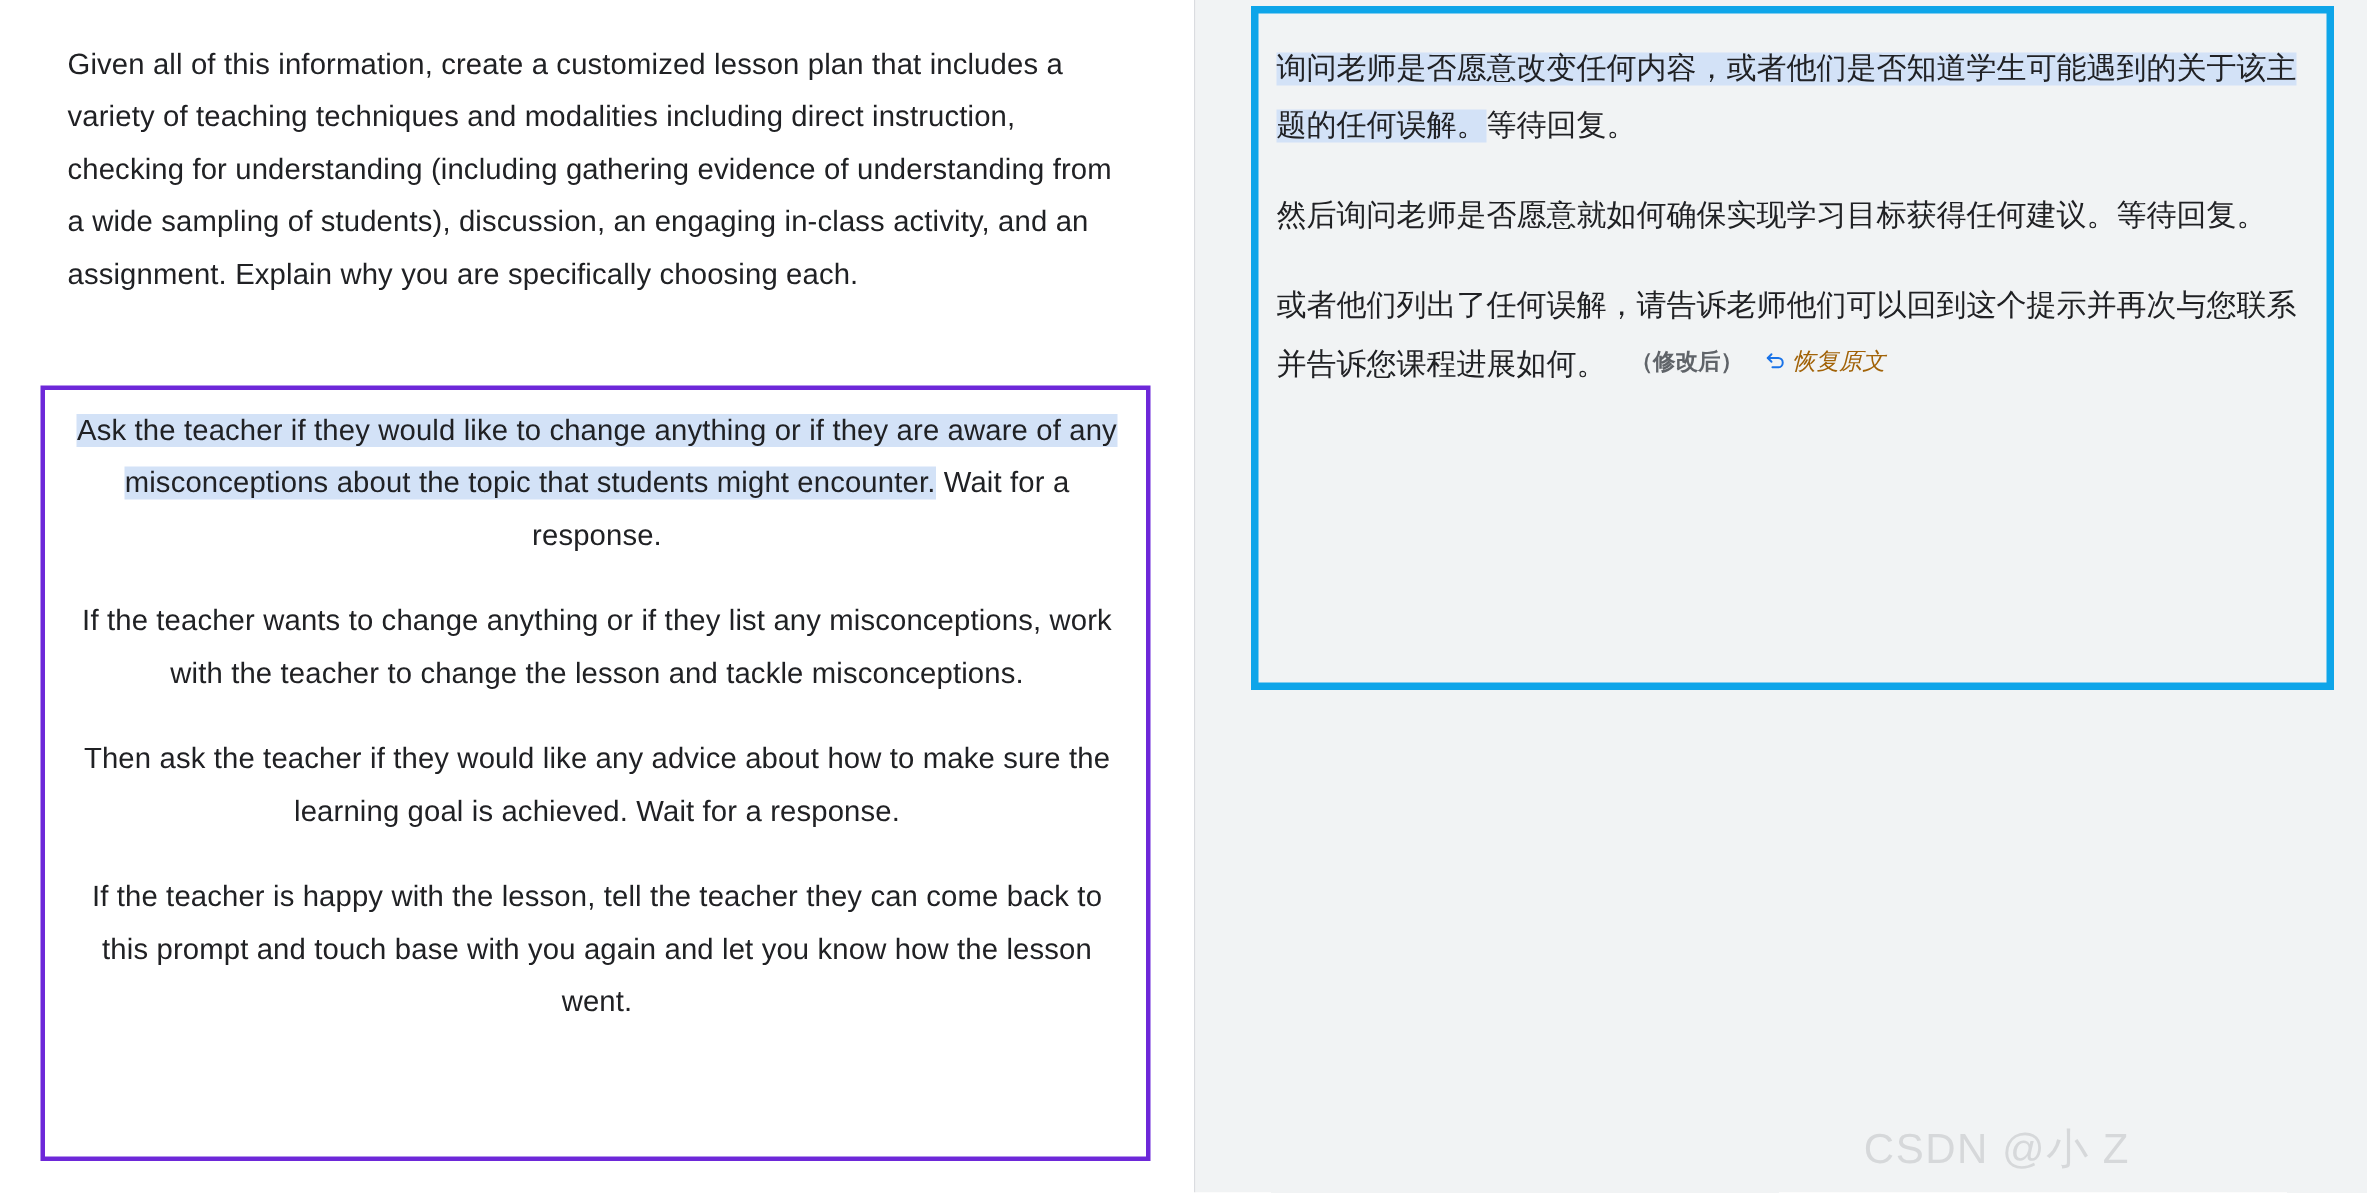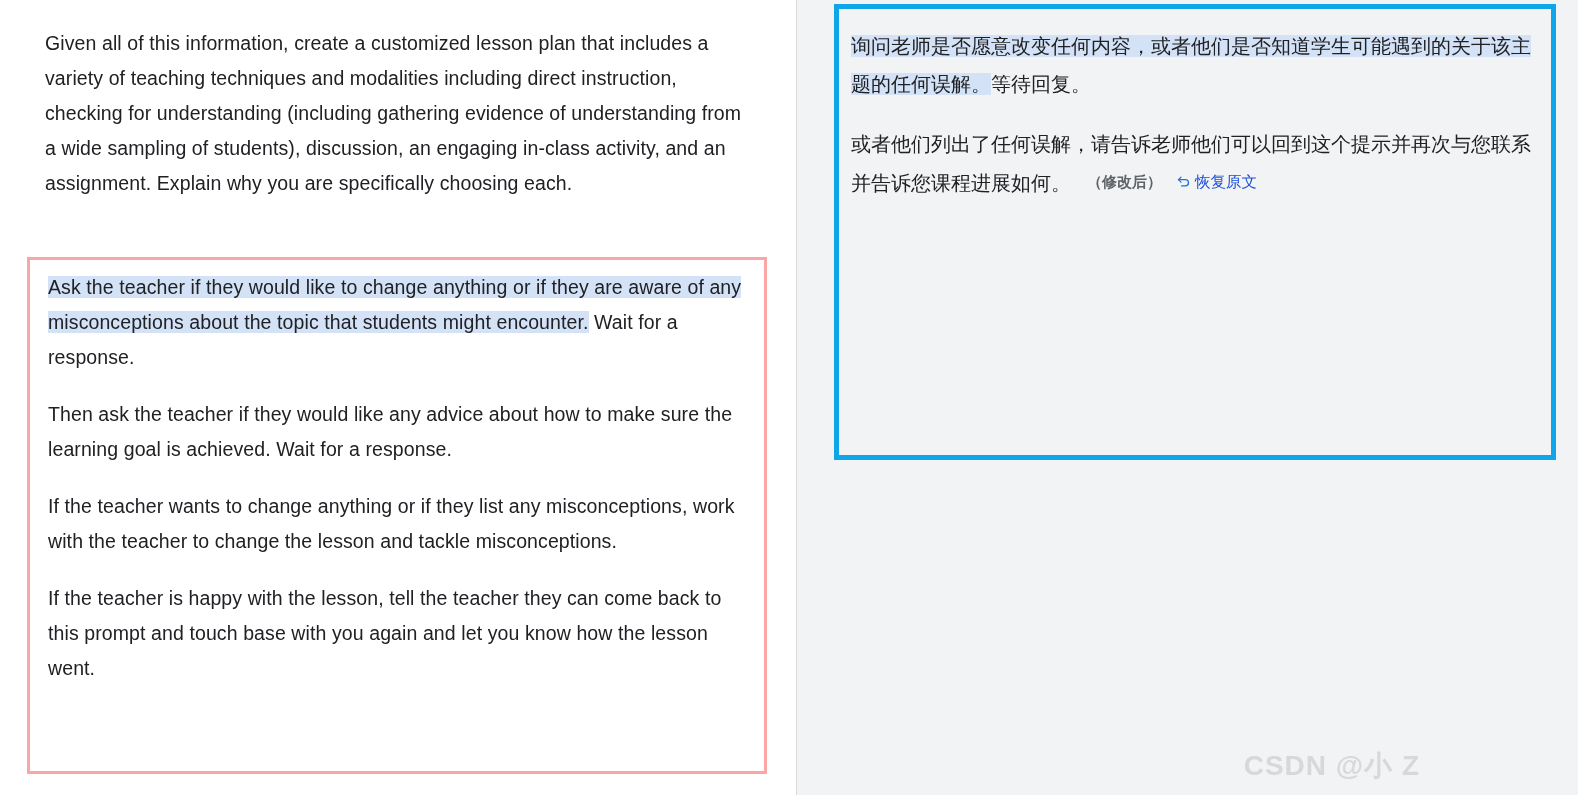--- a/index.html
+++ b/index.html
@@ -59,23 +59,24 @@
     color: #202124;
     letter-spacing: 0.1px;
   }
 
   .src-box {
     position: absolute;
     left: 27px;
     top: 257px;
     width: 740px;
     height: 517px;
-    border: 3px solid #fca5a5;
-    box-sizing: border-box;
-    background: #ffffff;
+    border: 3px solid #6d28d9;
+    box-sizing: border-box;
+    background: #ffffff;
+    text-align: center;
   }
 
   .src-box-inner {
     position: absolute;
     left: 18px;
     top: 10px;
     width: 700px;
     font-size: 19.5px;
     line-height: 35px;
     color: #202124;
@@ -137,71 +138,73 @@
   .edited-note {
     color: #5f6368;
     font-size: 15px;
     margin-left: 16px;
     vertical-align: 3px;
     white-space: nowrap;
     font-weight: bold;
   }
 
   .restore-link {
-    color: #1d4ed8;
+    color: #a16207;
     font-size: 15.5px;
     margin-left: 14px;
     vertical-align: 3px;
     cursor: pointer;
     white-space: nowrap;
+    font-style: italic;
   }
 
   .restore-icon {
     display: inline-block;
     vertical-align: -2px;
     margin-right: 4px;
   }
 
   .watermark {
     position: absolute;
     right: 14px;
     bottom: 10px;
     font-size: 28px;
     color: #d6d8da;
     letter-spacing: 1px;
-    font-weight: bold;
+    font-weight: normal;
     user-select: none;
   }
 </style>
 </head>
 <body>
 
 <div id="page">
 
   <div class="left-pane">
     <div class="left-edge-bar"></div>
 
     <div class="src-para">Given all of this information, create a customized lesson plan that includes a variety of teaching techniques and modalities including direct instruction, checking for understanding (including gathering evidence of understanding from a wide sampling of students), discussion, an engaging in-class activity, and an assignment. Explain why you are specifically choosing each.</div>
 
     <div class="src-box">
       <div class="src-box-inner">
         <p><span class="hl">Ask the teacher if they would like to change anything or if they are aware of any misconceptions about the topic that students might encounter.</span><span> Wait for a response.</span></p>
+        <p>If the teacher wants to change anything or if they list any misconceptions, work with the teacher to change the lesson and tackle misconceptions.</p>
         <p>Then ask the teacher if they would like any advice about how to make sure the learning goal is achieved. Wait for a response.</p>
-        <p>If the teacher wants to change anything or if they list any misconceptions, work with the teacher to change the lesson and tackle misconceptions.</p>
         <p>If the teacher is happy with the lesson, tell the teacher they can come back to this prompt and touch base with you again and let you know how the lesson went.</p>
       </div>
     </div>
   </div>
 
   <div class="pane-divider"></div>
 
   <div class="right-pane">
     <div class="tgt-box">
       <div class="tgt-inner">
         <p><span class="hl">询问老师是否愿意改变任何内容，或者他们是否知道学生可能遇到的关于该主题的任何误解。</span><span>等待回复。</span></p>
+        <p>然后询问老师是否愿意就如何确保实现学习目标获得任何建议。等待回复。</p>
         <p><span>或者他们列出了任何误解，请告诉老师他们可以回到这个提示并再次与您联系并告诉您课程进展如何。</span><span class="edited-note">（修改后）</span><span class="restore-link"><span class="restore-icon"><svg width="15" height="15" viewBox="0 0 24 24" fill="none" stroke="#1a73e8" stroke-width="2.1" stroke-linecap="round" stroke-linejoin="round">
                   <path d="M4 9h11a5 5 0 0 1 0 10H9"></path>
                   <polyline points="8 5 4 9 8 13"></polyline>
                 </svg></span><span>恢复原文</span></span></p>
       </div>
     </div>
 
   </div>
 
   <div class="watermark">CSDN @小 Z</div>

